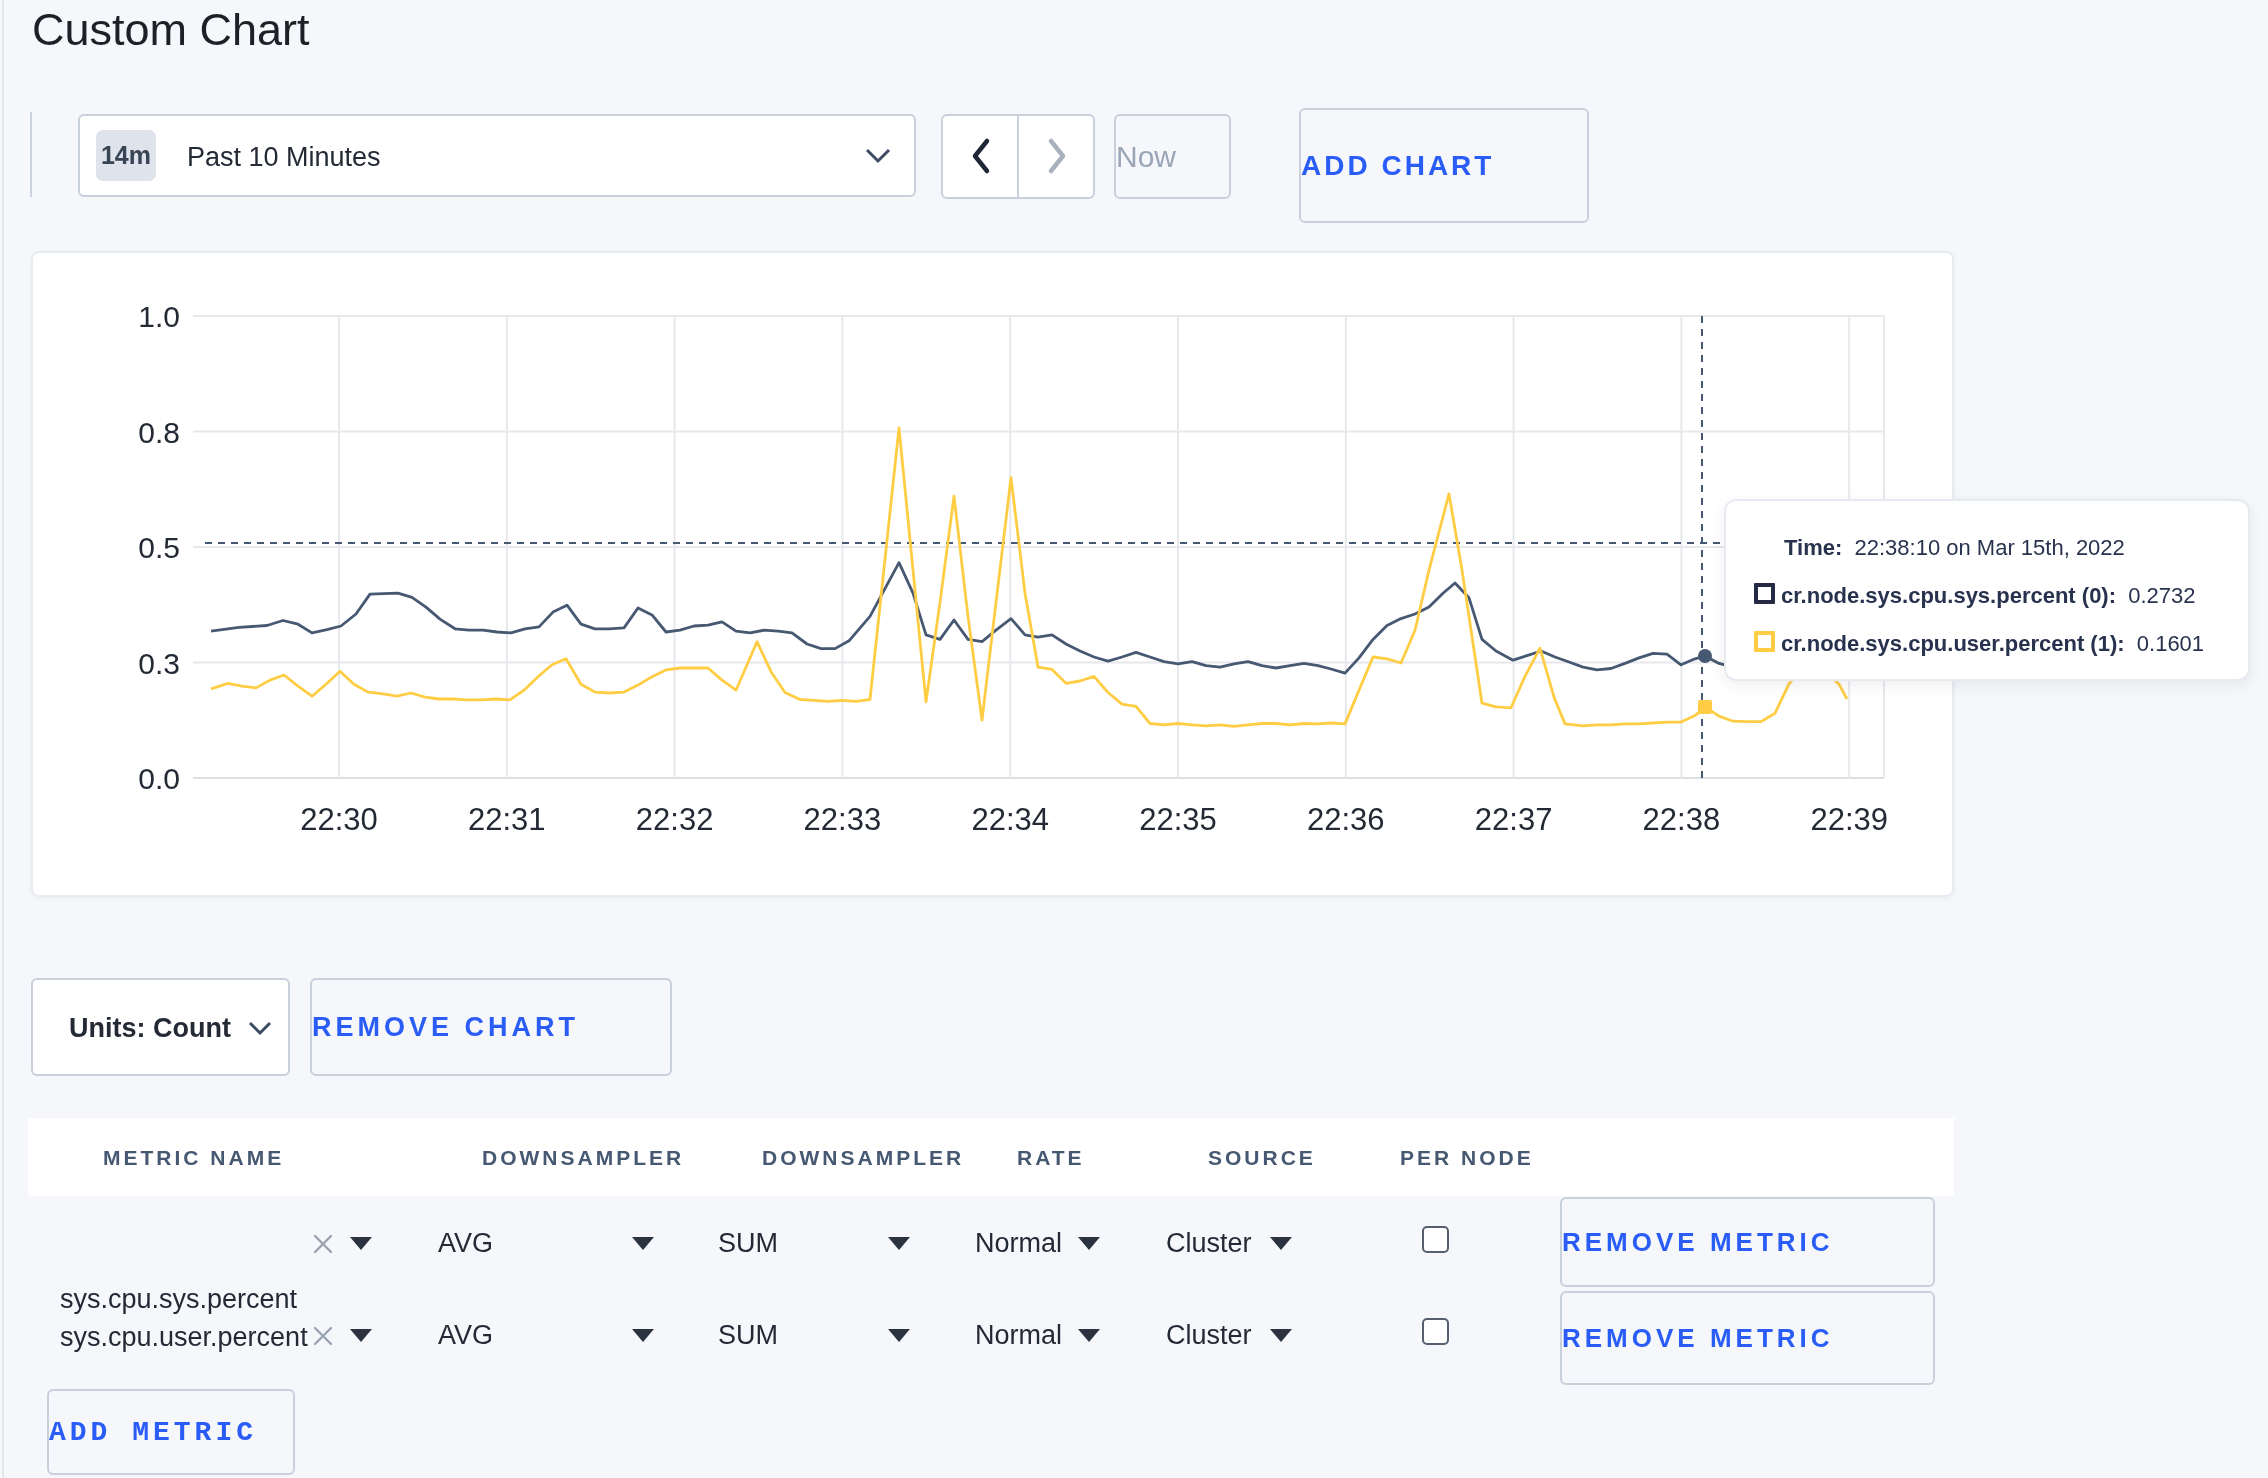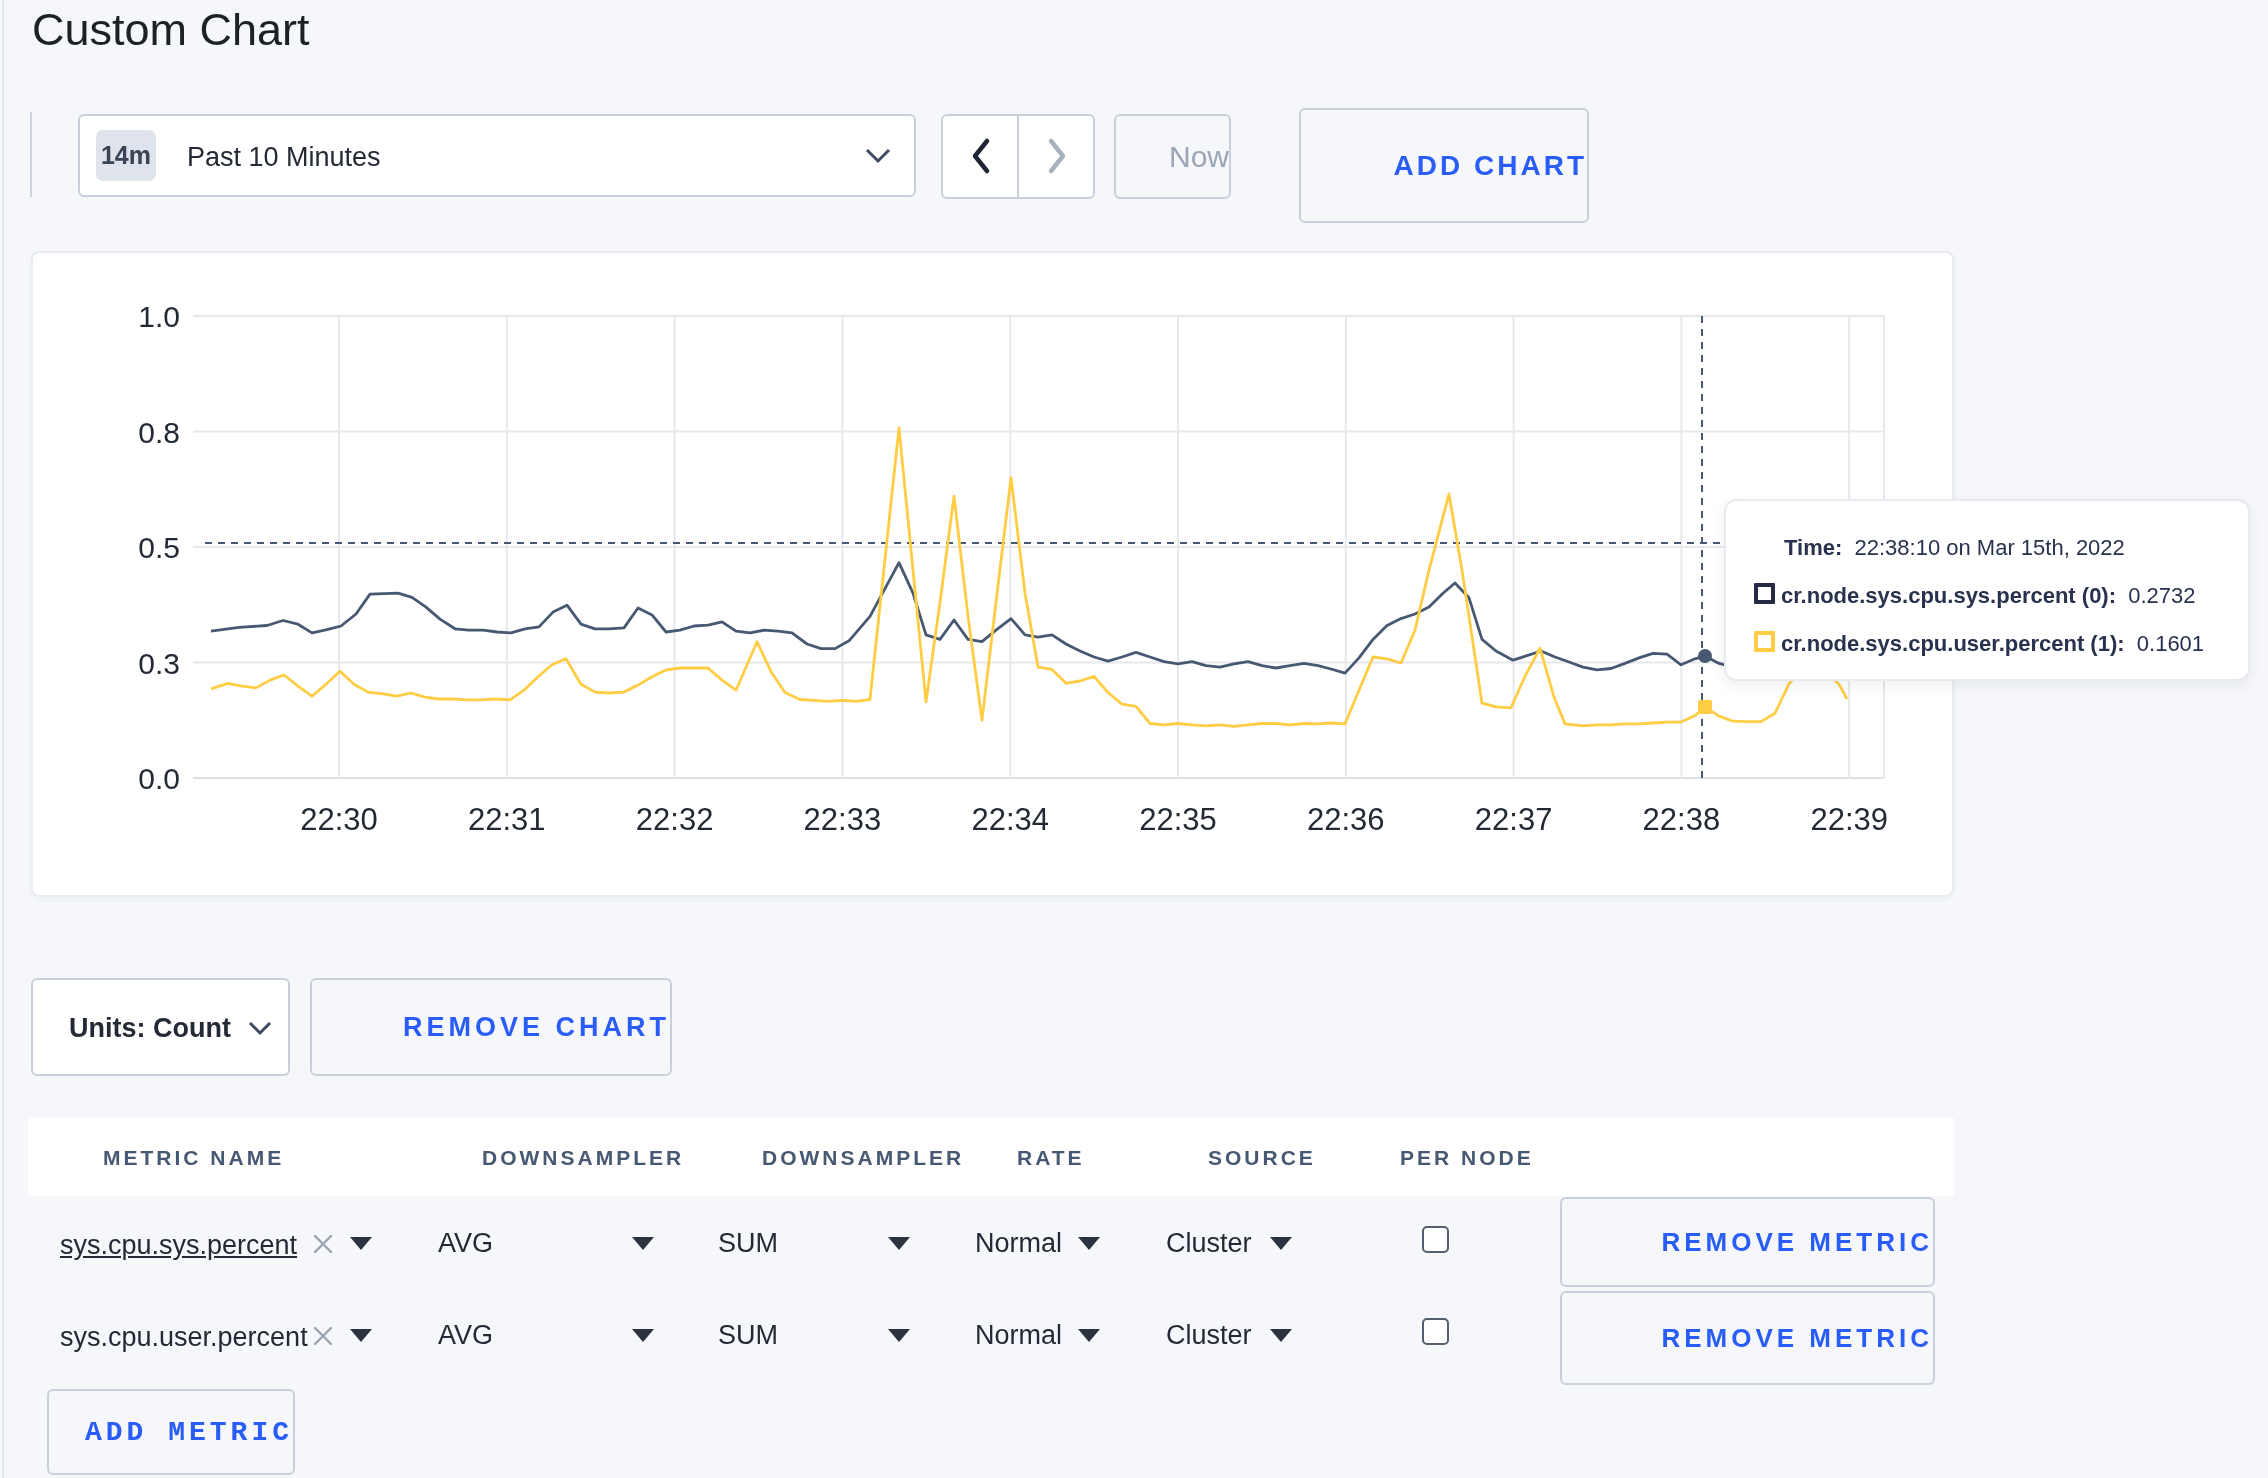--- a/index.html
+++ b/index.html
@@ -1,20 +1,20 @@
 <!DOCTYPE html>
 <html><head>
 <meta charset="utf-8">
 <style>
 * { margin:0; padding:0; box-sizing:border-box; }
 html,body { width:2268px; height:1478px; background:#f5f7fa;
   font-family:"Liberation Sans", sans-serif; position:relative; overflow:hidden; }
 .abs { position:absolute; }
 .btn { position:absolute; border:2px solid #c9d0dc; border-radius:6px;
-  display:flex; align-items:center; justify-content:flex-end; }
+  display:flex; align-items:center; justify-content:flex-start; }
 .bluetxt { color:#2a5cf8; letter-spacing:4px; font-weight:600; }
 .tri { display:inline-block; width:0; height:0; border-left:11px solid transparent;
   border-right:11px solid transparent; border-top:13px solid #2b3340; }
 .hdr { position:absolute; font-size:21px; letter-spacing:3px; font-weight:700; color:#475872;margin-left:33px; }
 .cell { position:absolute; font-size:27px; color:#242a35; }
 .chart { position:absolute; left:0; top:0; z-index:2; }
 .chev { stroke:#3e4b63; stroke-width:3; fill:none; }
 </style>
 </head>
 <body>
@@ -109,21 +109,21 @@
   </div>
 
 <div class="abs" style="left:28px;top:1118px;width:1926px;height:78px;background:#fff;"></div>
 <div class="hdr" style="left:70px;top:1146px;">METRIC NAME</div>
 <div class="hdr" style="left:449px;top:1146px;">DOWNSAMPLER</div>
 <div class="hdr" style="left:729px;top:1146px;">DOWNSAMPLER</div>
 <div class="hdr" style="left:984px;top:1146px;">RATE</div>
 <div class="hdr" style="left:1175px;top:1146px;">SOURCE</div>
 <div class="hdr" style="left:1367px;top:1146px;">PER NODE</div>
 
-<div class="cell" style="left:60px;top:1230px;text-decoration:underline;">sys.cpu.sys.percent</div>
+<div class="cell" style="left:60px;top:1284px;">sys.cpu.sys.percent</div>
 <svg class="abs" style="left:312px;top:1233px;" width="22" height="22" viewBox="0 0 22 22">
     <path d="M3 3 L19 19 M19 3 L3 19" stroke="#9aa3b2" stroke-width="2.4" stroke-linecap="round"></path>
   </svg>
 <div class="abs" style="left:350px;top:1236px;"><span class="tri"></span></div>
 <div class="cell" style="left:438px;top:1228px;">AVG</div>
 <div class="abs" style="left:632px;top:1236px;"><span class="tri"></span></div>
 <div class="cell" style="left:718px;top:1228px;">SUM</div>
 <div class="abs" style="left:888px;top:1236px;"><span class="tri"></span></div>
 <div class="cell" style="left:975px;top:1228px;">Normal</div>
 <div class="abs" style="left:1078px;top:1236px;"><span class="tri"></span></div>

